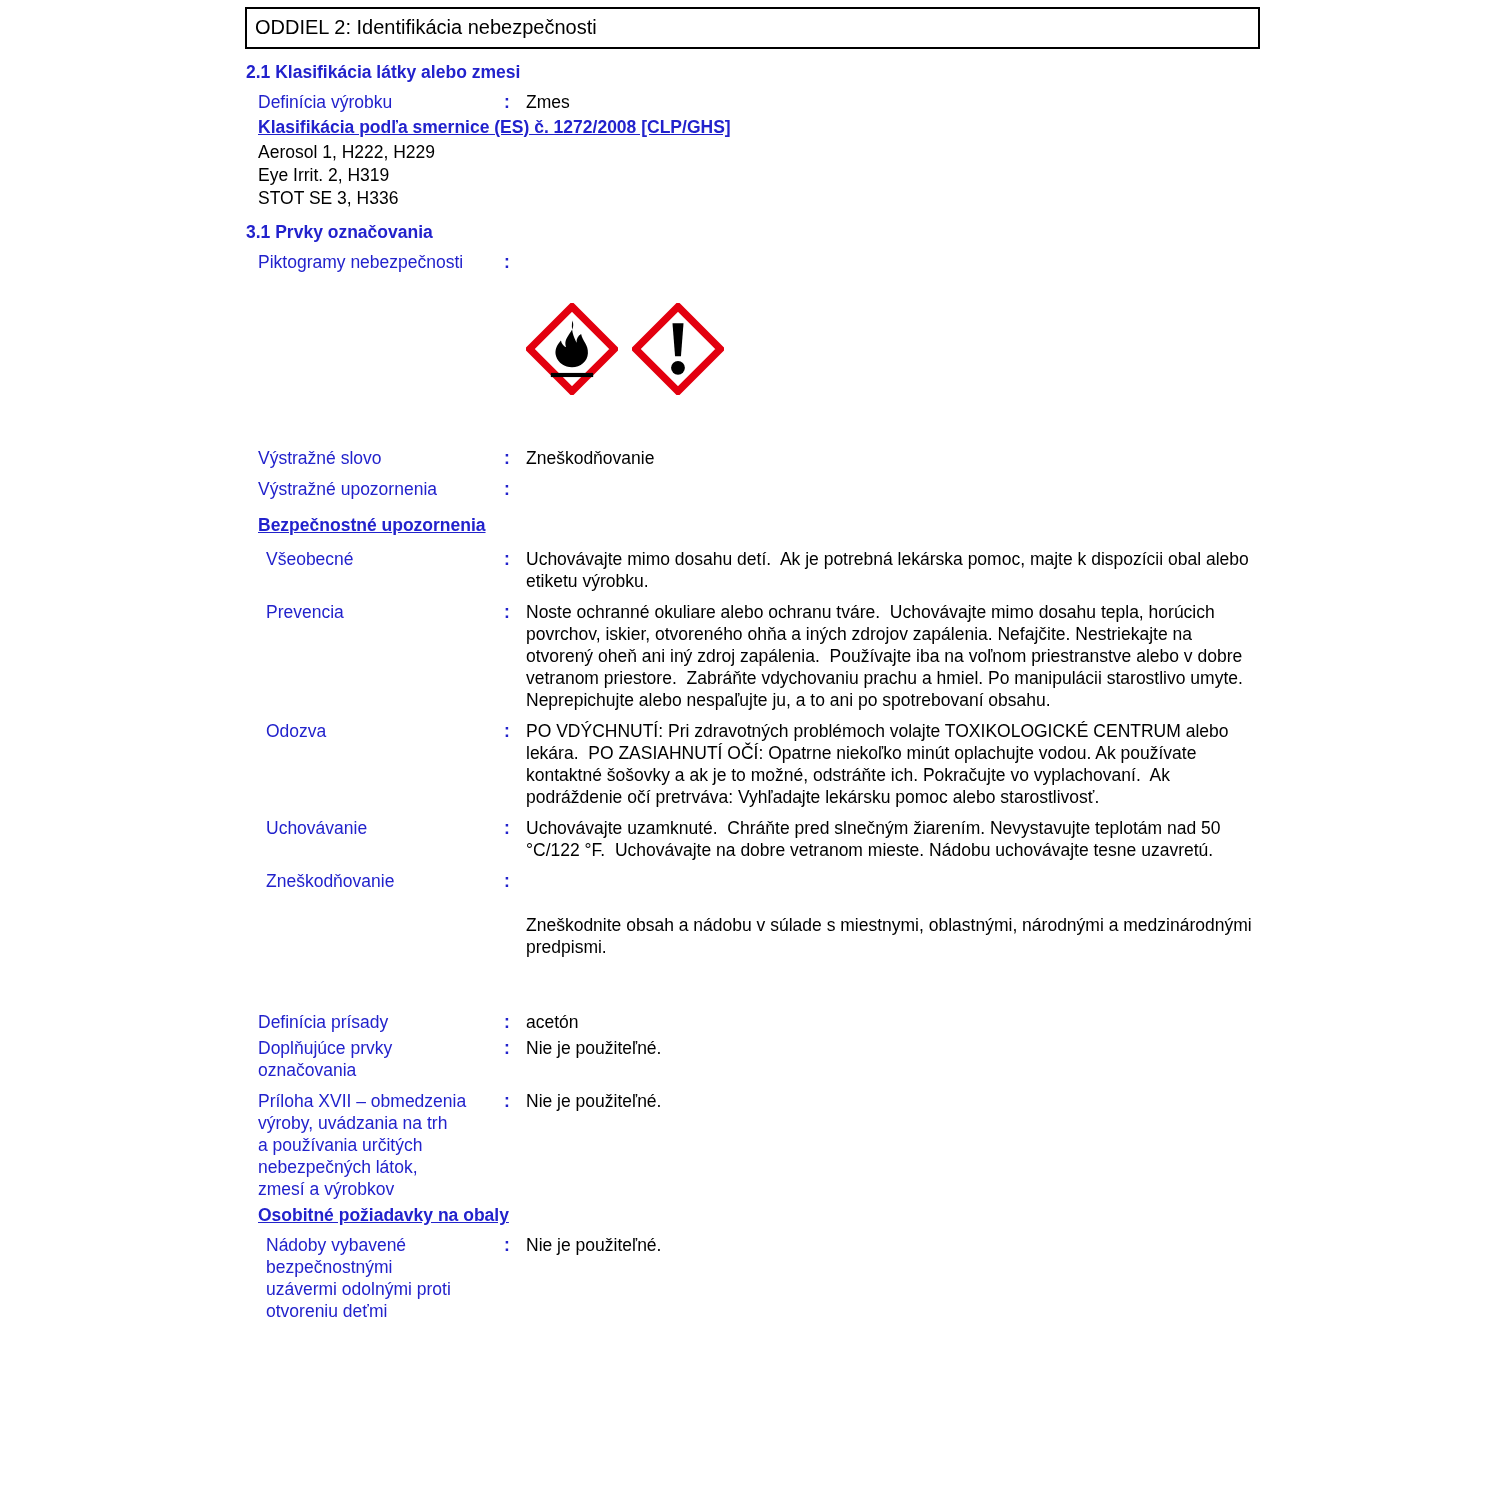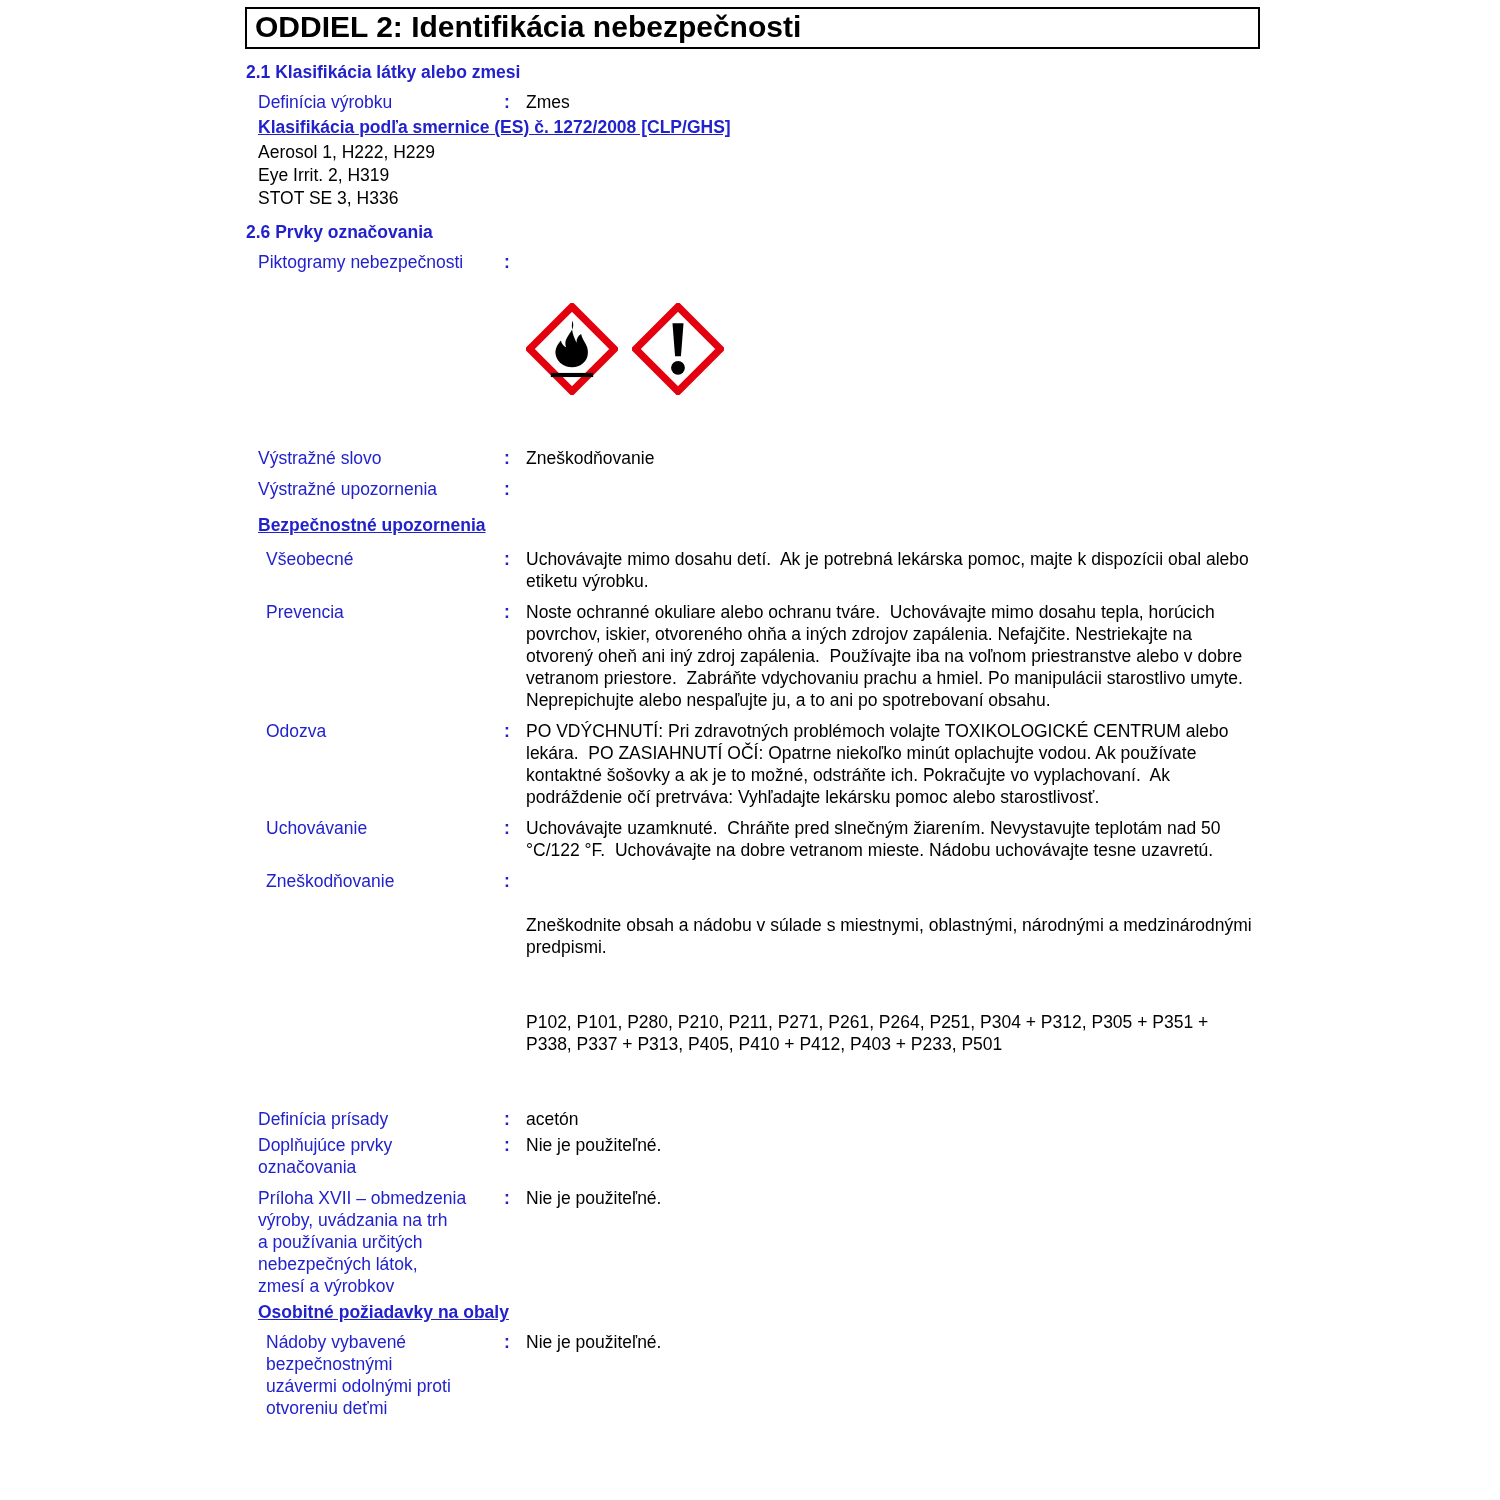--- a/index.html
+++ b/index.html
@@ -11,22 +11,22 @@
     line-height: 22px;
     color: #000;
     overflow: hidden;
   }
   .header-box {
     margin: 7px 240px 0 245px;
     border: 2px solid #000;
     padding: 3px 10px 5px 8px;
   }
   .header-box .title {
-    font-size: 30px;
-    font-weight: bold;
+    font-size: 20px;
+    font-weight: normal;
     line-height: 30px;
     color: #000;
   }
   .content {
     margin-left: 246px;
     width: 1010px;
   }
   .sec-heading {
     color: #2222cc;
     font-weight: bold;
@@ -103,21 +103,21 @@
     <span class="value">Zmes</span>
   </div>
 
   <div class="link-heading">Klasifikácia podľa smernice (ES) č. 1272/2008 [CLP/GHS]</div>
 
   <div class="plain">Aerosol 1, H222, H229</div>
   <div class="plain">Eye Irrit. 2, H319</div>
   <div class="plain">STOT SE 3, H336</div>
 
 
-  <div class="sec-heading">2.6 Prvky označovania</div>
+  <div class="sec-heading">3.1 Prvky označovania</div>
 
   <div class="row" style="margin-bottom:2px;">
     <span class="label">Piktogramy nebezpečnosti</span>
     <span class="colon">:</span>
     <span class="value">
       <span class="picto-wrap">
         <svg width="92" height="92" viewBox="0 0 100 100">
           <polygon points="50,4 96,50 50,96 4,50" fill="#ffffff" stroke="#e3000f" stroke-width="8"></polygon>
           <path d="M50.5,19 c2.5,7.5 -1,11 -4,15.5 c-3.3,5 -4.8,8.8 -2.8,13.6 c-3,-1.4 -5.2,-4 -5.7,-7.4 c-4.4,4.5 -7.3,10.8 -5.3,17.2 c2.3,7.4 9.3,11.9 17.3,11.9 c9.4,0 16.8,-6.4 17.3,-15.3 c0.5,-9.4 -5.9,-12.9 -7.4,-20.8 c-3.4,2 -5.4,5.4 -4.9,9.4 c-3.5,-6.4 -6.5,-15.3 -4.5,-24.1 z" fill="#000"></path>
           <rect x="27" y="76" width="46" height="4.5" fill="#000"></rect>
@@ -166,21 +166,20 @@
     <span class="label">Uchovávanie</span>
     <span class="colon">:</span>
     <span class="value">Uchovávajte uzamknuté.  Chráňte pred slnečným žiarením. Nevystavujte teplotám nad 50 °C/122 °F.  Uchovávajte na dobre vetranom mieste. Nádobu uchovávajte tesne uzavretú.</span>
   </div>
 
   <div class="row sub">
     <span class="label">Zneškodňovanie</span>
     <span class="colon">:</span>
     <span class="value">
       <span class="value" style="display:block;">Zneškodnite obsah a nádobu v súlade s miestnymi, oblastnými, národnými a medzinárodnými predpismi.</span>
-      <span class="value pcodes" style="display:block;">P102, P101, P280, P210, P211, P271, P261, P264, P251, P304 + P312, P305 + P351 + P338, P337 + P313, P405, P410 + P412, P403 + P233, P501</span>
     </span>
   </div>
 
   <div class="row" style="margin-bottom:4px;">
     <span class="label">Definícia prísady</span>
     <span class="colon">:</span>
     <span class="value">acetón</span>
   </div>
 
   <div class="row">

